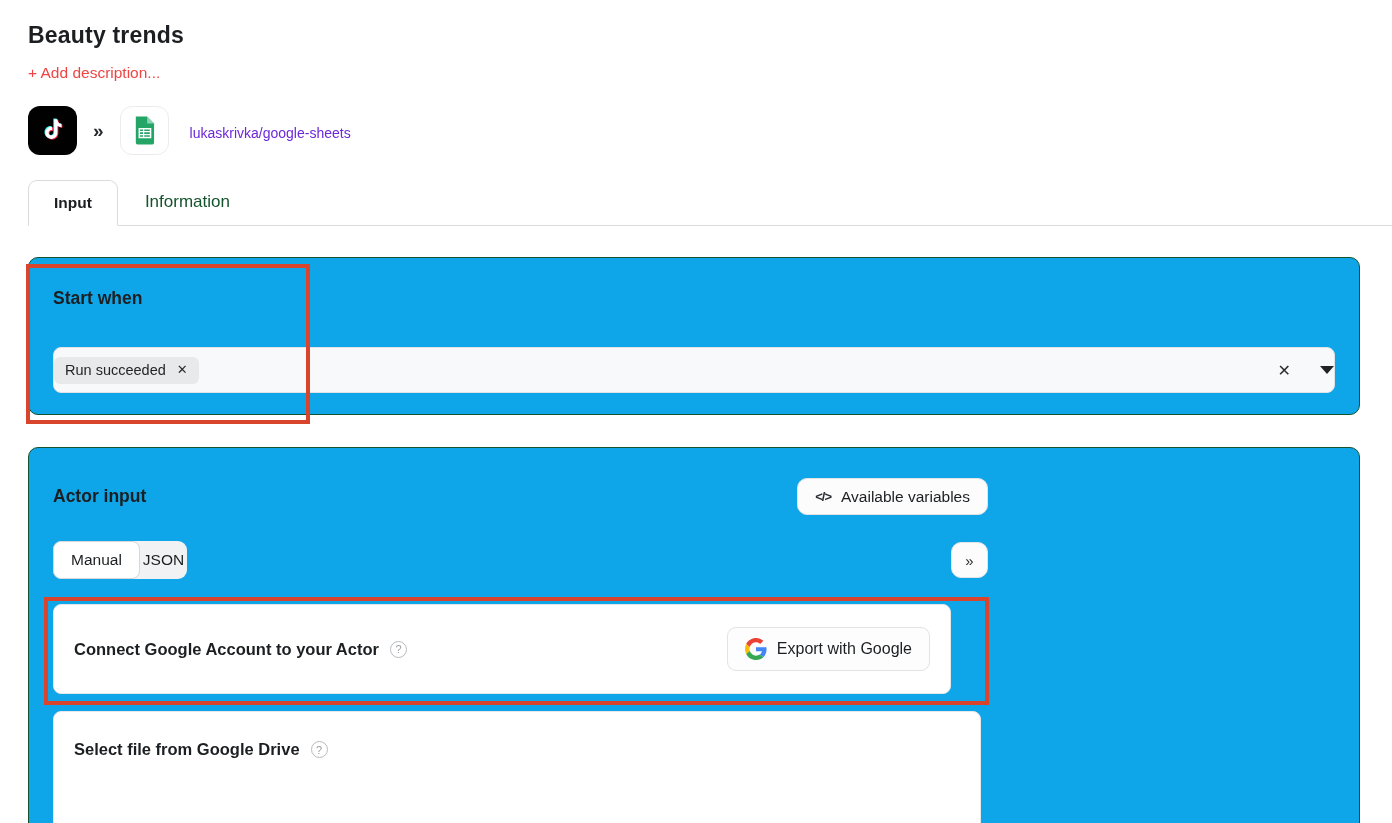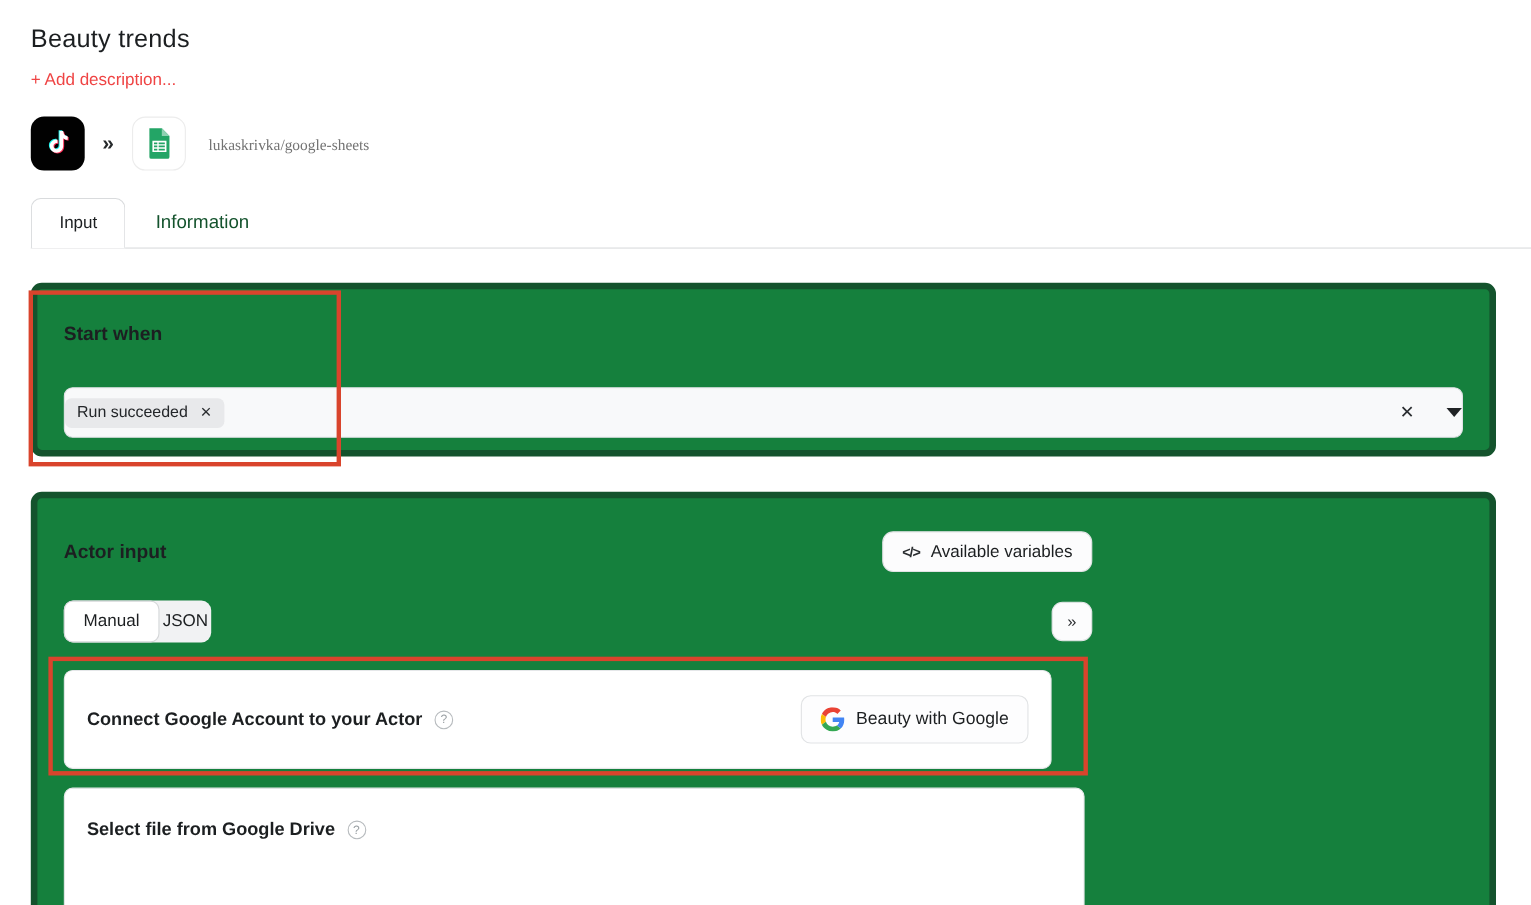--- a/index.html
+++ b/index.html
@@ -1,41 +1,41 @@
 <!DOCTYPE html>
 <html><head>
 <meta charset="utf-8">
 <style>
   * { box-sizing: border-box; }
   body { margin:0; background:#fff; width:1392px; height:823px; overflow:hidden;
          font-family:"Liberation Sans", sans-serif; color:#1c1f21; }
   .page { position:relative; width:1392px; height:823px; padding:22px 0 0 28px; }
 
   
-  .title { font-size:23px; font-weight:400; letter-spacing:.2px; }
+  .title { font-size:23px; font-weight:700; letter-spacing:.2px; }
   .add-desc { margin-top:15px; font-size:15.5px; color:#ef4444; cursor:pointer; }
 
   .actor-row { margin-top:24px; display:flex; align-items:center; }
   .tile { width:49px; height:49px; border-radius:12px; display:flex; align-items:center; justify-content:center; flex:0 0 auto; }
   .tile.tiktok { background:#010101; }
   .tile.sheets { background:#fff; border:1px solid #ececec; }
   .chev-between { margin:0 16px; font-size:19px; font-weight:600; color:#26292b; }
   .actor-meta { margin-left:21px; }
   .actor-title { font-size:17px; font-weight:700; }
-  .actor-sub { margin-top:4px; font-family:Liberation Serif, serif; font-size:14px; color:#737373; }
+  .actor-sub { margin-top:4px; font-family:Liberation Sans, sans-serif; font-size:14px; color:#6d28d9; }
 
   
   .tabs { margin-top:24px; display:flex; align-items:flex-end; border-bottom:1px solid #d9dbdd; }
   .tab-active { background:#fff; border:1px solid #d9dbdd; border-bottom:1px solid #fff;
                 margin-bottom:-1px; border-radius:9px 9px 0 0; padding:13px 25px;
-                font-weight:400; font-size:15.5px; cursor:pointer; }
+                font-weight:700; font-size:15.5px; cursor:pointer; }
   .tab-inactive { padding:13px 27px; color:#14532d; font-size:17px; cursor:pointer; }
 
   .content { width:1332px; }
-  .card { border:6px solid #14532d; border-radius:10px; background:#15803d; }
+  .card { border:1px solid #14532d; border-radius:10px; background:#0ea5e9; }
 
   
   .card1 { margin-top:31px; height:158px; padding:30px 24px 0; }
   .sec-heading { font-size:17.5px; font-weight:700; }
   .select { margin-top:38px; height:46px; background:#f8f9fa; border:1px solid #e0e2e5;
             border-radius:8px; display:flex; align-items:center; padding:0 0; cursor:pointer; }
   .chip { display:flex; align-items:center; gap:11px; background:#e8e9eb; border-radius:6px;
           padding:5px 11px 6px; font-size:14.5px; color:#232629; }
   .chip-x { font-size:13px; color:#2a2d30; cursor:pointer; }
   .select-right { margin-left:auto; display:flex; align-items:center; gap:29px; }
@@ -152,21 +152,21 @@
             <span>Connect Google Account to your Actor</span>
             <span class="help">?</span>
           </div>
           <div class="btn btn-google">
             <svg width="22" height="22" viewBox="0 0 48 48">
               <path fill="#EA4335" d="M24 9.5c3.54 0 6.71 1.22 9.21 3.6l6.85-6.85C35.9 2.38 30.47 0 24 0 14.62 0 6.51 5.38 2.56 13.22l7.98 6.19C12.43 13.72 17.74 9.5 24 9.5z"></path>
               <path fill="#4285F4" d="M46.98 24.55c0-1.57-.15-3.09-.38-4.55H24v9.02h12.94c-.58 2.96-2.26 5.48-4.78 7.18l7.73 6c4.51-4.18 7.09-10.36 7.09-17.65z"></path>
               <path fill="#FBBC05" d="M10.53 28.59c-.48-1.45-.76-2.99-.76-4.59s.27-3.14.76-4.59l-7.98-6.19C.92 16.46 0 20.12 0 24c0 3.88.92 7.54 2.56 10.78l7.97-6.19z"></path>
               <path fill="#34A853" d="M24 48c6.48 0 11.93-2.13 15.89-5.81l-7.73-6c-2.15 1.45-4.92 2.3-8.16 2.3-6.26 0-11.57-4.22-13.47-9.91l-7.98 6.19C6.51 42.62 14.62 48 24 48z"></path>
             </svg>
-            <span>Beauty with Google</span>
+            <span>Export with Google</span>
           </div>
         </div>
 
         <div class="fieldB">
           <div class="f-label">
             <span>Select file from Google Drive</span>
             <span class="help">?</span>
           </div>
         </div>
 

